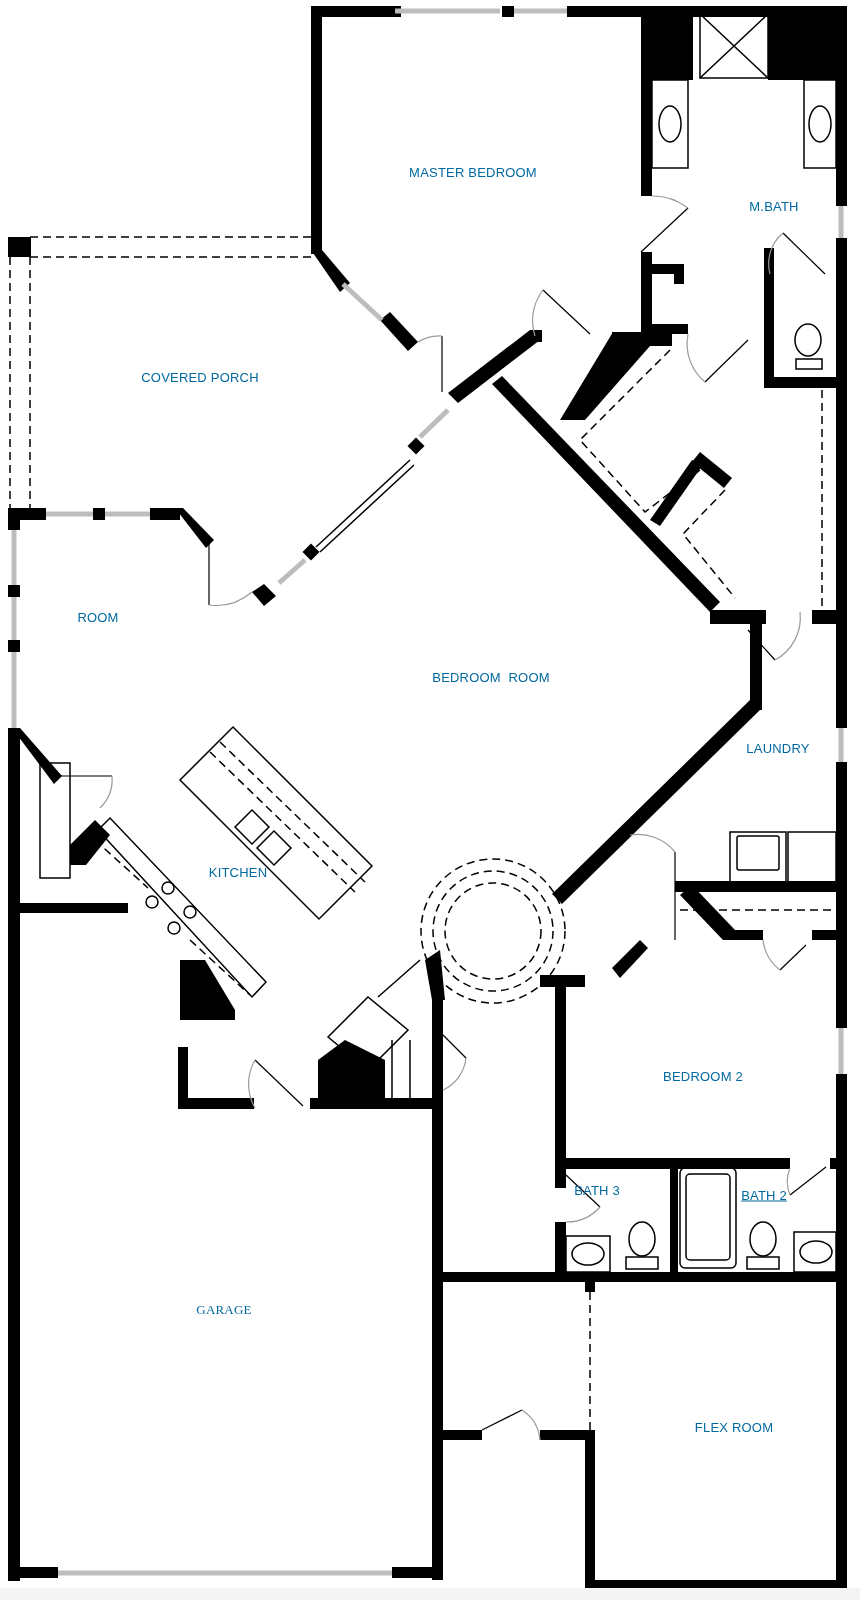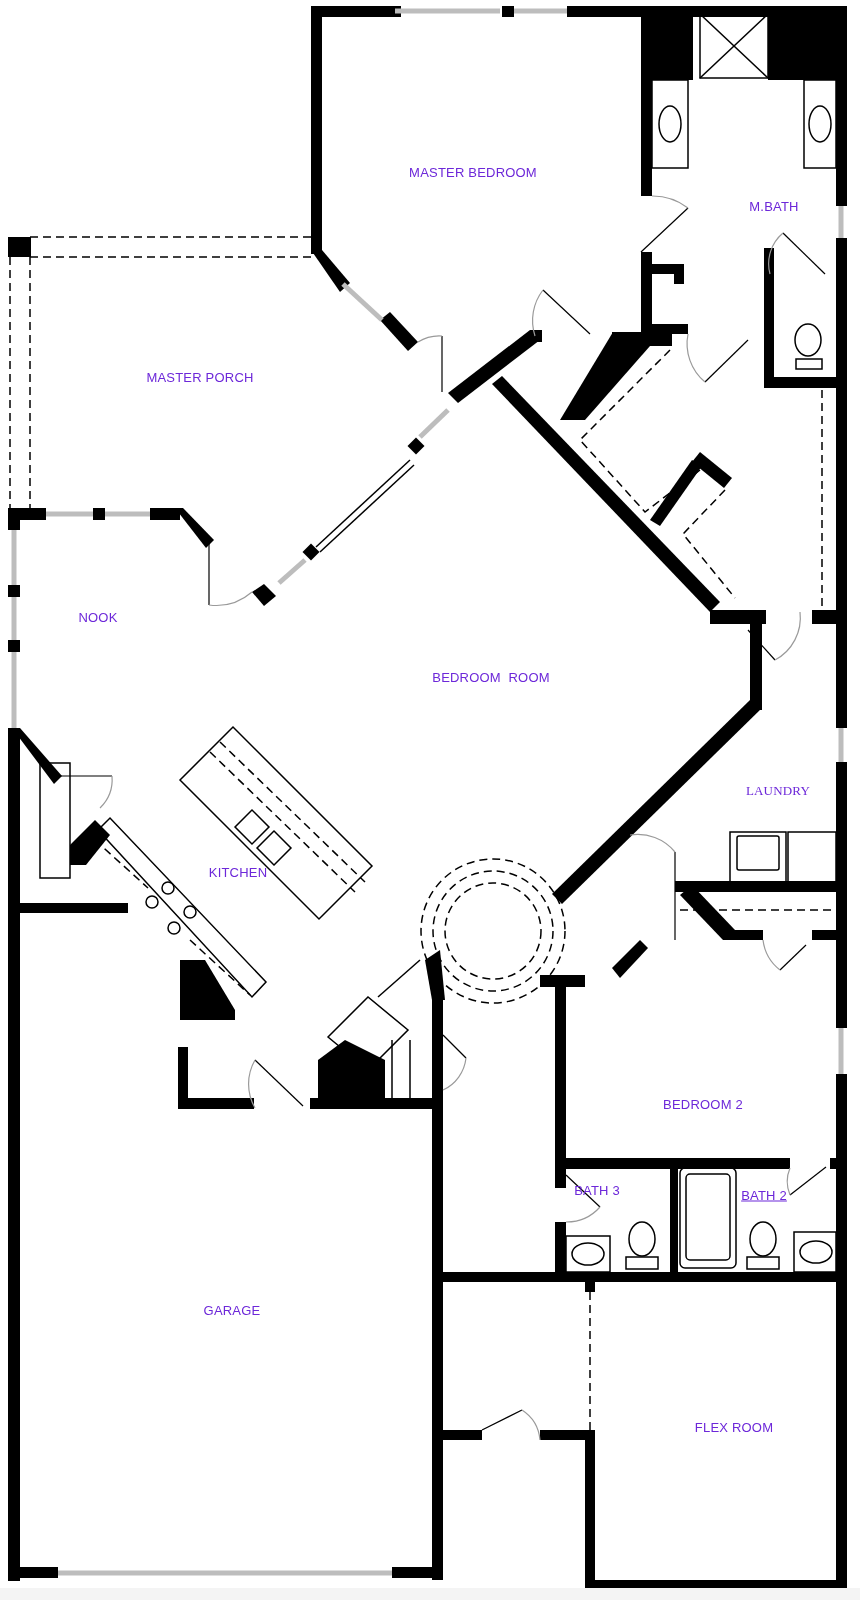--- a/index.html
+++ b/index.html
@@ -2,21 +2,21 @@
 <html><head>
 <meta charset="utf-8">
 <style>
   html, body { margin: 0; padding: 0; background: #ffffff; }
   body { width: 860px; height: 1600px; position: relative; overflow: hidden; }
   #plan { position: absolute; left: 0; top: 0; width: 860px; height: 1600px; }
   .room-label {
     position: absolute;
     font-family: "Liberation Sans", sans-serif;
     font-size: 13px;
-    color: #6d28d9;
+    color: #0369a1;
     letter-spacing: 0.2px;
     white-space: pre;
     transform: translate(-50%, -50%);
   }
   .bottom-strip { position: absolute; left: 0; top: 1588px; width: 860px; height: 12px; background: #f4f4f4; }
 </style>
 </head>
 <body>
 
 <svg id="plan" viewBox="0 0 860 1600" xmlns="http://www.w3.org/2000/svg">
@@ -250,24 +250,24 @@
       <path d="M566,1222 A45,45 0 0 0 600,1207"></path>
       <path d="M790,1168 A35,35 0 0 0 790,1195"></path>
       <path d="M522,1410 A40,40 0 0 1 540,1440"></path>
       <path d="M112,776 A40,40 0 0 1 100,808"></path>
     </g>
   </g>
 </svg>
 
 <div class="room-label" style="left:473px;top:172px;">MASTER BEDROOM</div>
 <div class="room-label" style="left:736px;top:206px;margin-left:38px;">M.BATH</div>
-<div class="room-label" style="left:200px;top:377px;">MASTER PORCH</div>
-<div class="room-label" style="left:98px;top:617px;">NOOK</div>
+<div class="room-label" style="left:200px;top:377px;">COVERED PORCH</div>
+<div class="room-label" style="left:98px;top:617px;">ROOM</div>
 <div class="room-label" style="left:491px;top:677px;">BEDROOM  ROOM</div>
-<div class="room-label" style="left:778px;top:791px;font-family:Liberation Serif, serif;">LAUNDRY</div>
+<div class="room-label" style="left:778px;top:748px;">LAUNDRY</div>
 <div class="room-label" style="left:214px;top:872px;padding-left:48px;">KITCHEN</div>
-<div class="room-label" style="left:703px;top:1104px;">BEDROOM 2</div>
+<div class="room-label" style="left:703px;top:1076px;">BEDROOM 2</div>
 <div class="room-label" style="left:597px;top:1190px;">BATH 3</div>
 <div class="room-label" style="left:764px;top:1195px;text-decoration:underline;">BATH 2</div>
-<div class="room-label" style="left:232px;top:1310px;">GARAGE</div>
+<div class="room-label" style="left:224px;top:1310px;font-family:Liberation Serif, serif;">GARAGE</div>
 <div class="room-label" style="left:716px;top:1427px;padding-left:36px;">FLEX ROOM</div>
 
 <div class="bottom-strip"></div>
 
 </body></html>

